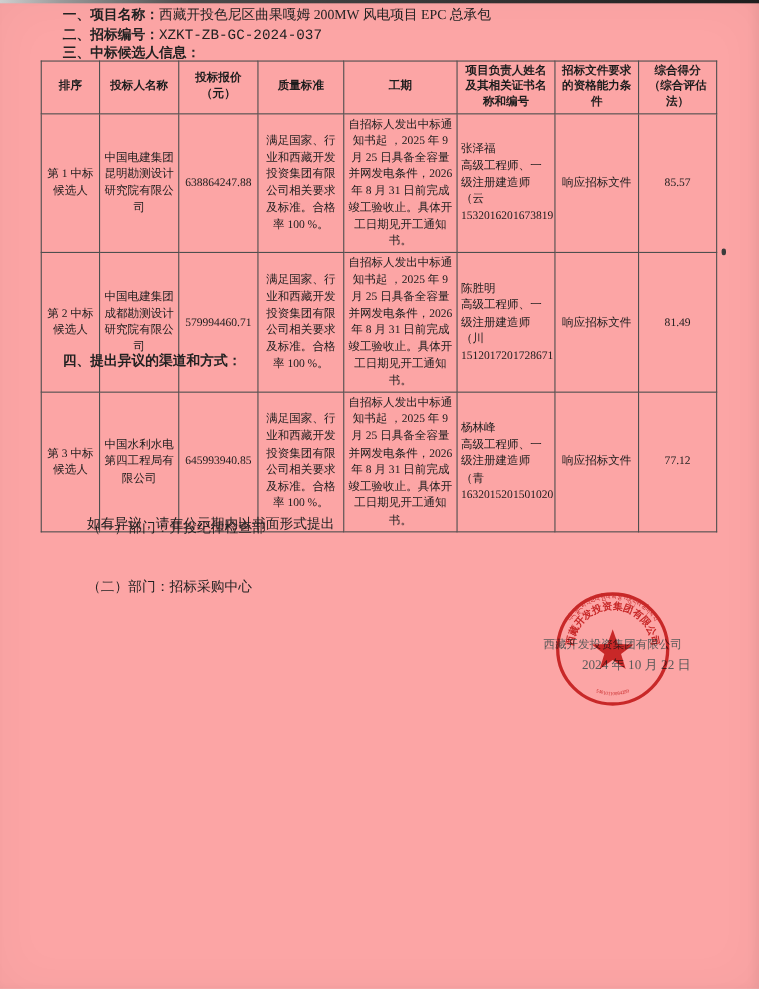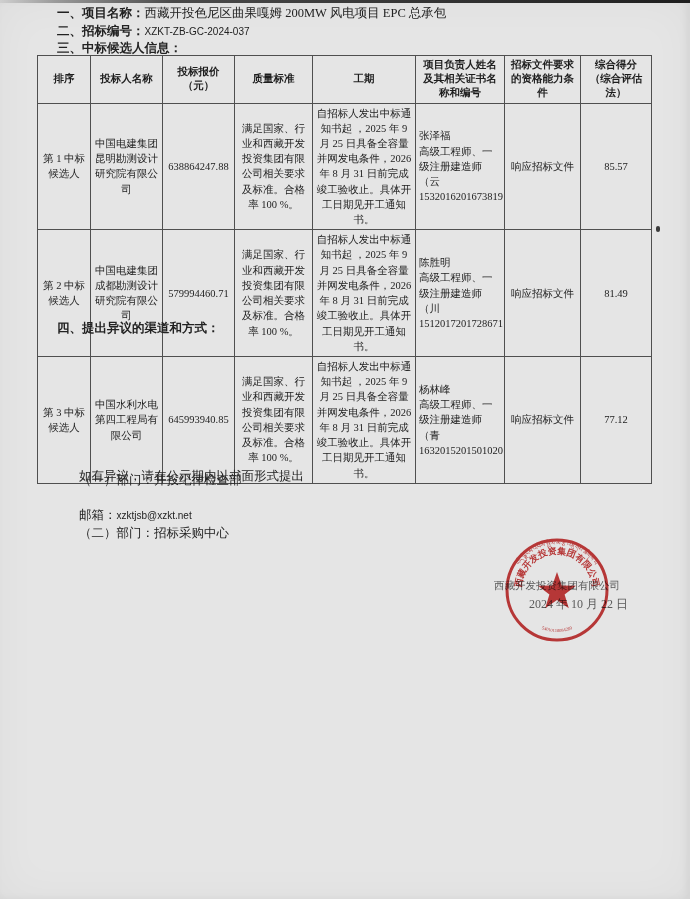--- a/index.html
+++ b/index.html
@@ -1,19 +1,19 @@
 <!DOCTYPE html>
 <html><head>
 <meta charset="utf-8">
 <style>
   * { margin: 0; padding: 0; box-sizing: border-box; }
   html, body { width: 690px; background: #fff; }
   body { font-family: "Liberation Serif", "DejaVu Serif", serif; color: #222; }
   .page {
-    position: relative; width: 690px; height: 899px; background: #e5e5e5;
+    position: relative; width: 690px; height: 899px; background: #fca5a5;
     box-shadow: inset 0 0 45px rgba(0,0,0,0.035), inset -4px 0 8px rgba(0,0,0,0.05);
     overflow: hidden;
   }
   .scan-top {
     position: absolute; top: 0; left: 0; width: 690px; height: 3px;
     background: linear-gradient(90deg, #cfcfcf 0%, #9a9a9a 8%, #4a4a4a 25%, #353535 60%, #1e1e1e 100%);
   }
   .scan-speck { position: absolute; left: 656px; top: 226px; width: 4px; height: 6px; background: #3c3c3c; border-radius: 2px; }
   .tline { position: absolute; left: 57px; font-size: 12.5px; line-height: 16px; white-space: nowrap; }
   .tline .lbl { font-weight: bold; }
@@ -31,21 +31,21 @@
   table.cand th { font-weight: bold; white-space: pre-line; line-height: 1.35; }
   tr.hrow { height: 33px; }
   tr.r0 { height: 75px; } tr.r1 { height: 76px; } tr.r2 { height: 79px; }
   td.duration { text-align: justify; text-justify: inter-ideograph; padding: 2px 5px; }
   td.manager div { text-align: left; }
   .contact-line { position: absolute; left: 79px; font-size: 12.5px; line-height: 16px; white-space: nowrap; }
   .c1 { top: 468px; } .c2 { top: 472px; } .c3 { top: 507px; }
   .c4 { top: 525px; } .c5 { top: 543px; } .c6 { top: 562px; }
   .c6 .lbl { font-weight: bold; }
   a.mail-link { color: #1f4fd8; text-decoration: underline; cursor: pointer; font-family: "Liberation Mono", "DejaVu Sans Mono", monospace; font-size: 11.5px; }
-  .mono { font-family: Liberation Sans, sans-serif; font-size: 10px; }
+  .mono { font-family: Liberation Mono, monospace; font-size: 13px; }
   .sig-company { position: absolute; left: 494px; top: 579px; font-size: 10.5px; color: #5a5a5a; letter-spacing: 0px; white-space: nowrap; }
   .sig-date { position: absolute; left: 529px; top: 596px; font-size: 12px; color: #5a5a5a; white-space: nowrap; }
   svg.seal { position: absolute; left: 497px; top: 530px; width: 120px; height: 120px; mix-blend-mode: multiply; opacity: 0.88; }
 </style>
 </head>
 <body>
 
 <div class="page">
 
   <div class="scan-top"></div>
@@ -128,23 +128,20 @@
       </tr>
     </tbody>
   </table>
 
   <div class="tline s4">
     <span>四、提出异议的渠道和方式：</span>
   </div>
 
   <div class="contact-line c1">如有异议，请在公示期内以书面形式提出</div>
   <div class="contact-line c2">（一）部门：开投纪律检查部</div>
-  <div class="contact-line c3">
-    <span>邮箱：</span><span class="mono">xzktjsb@xzkt.net</span>
-  </div>
   <div class="contact-line c4">（二）部门：招标采购中心</div>
 
   <div class="sig-company">西藏开发投资集团有限公司</div>
   <div class="sig-date">2024 年 10 月 22 日</div>
 
   <svg class="seal" viewBox="0 0 120 120">
     <defs>
       <path id="arcTib" d="M 15.7 67.8 A 45 45 0 1 1 104.3 67.8"></path>
       <path id="arcCn" d="M 30.5 80.6 A 36 36 0 1 1 89.5 80.6"></path>
       <path id="arcNum" d="M 35.9 94.4 A 42 42 0 0 0 84.1 94.4"></path>

